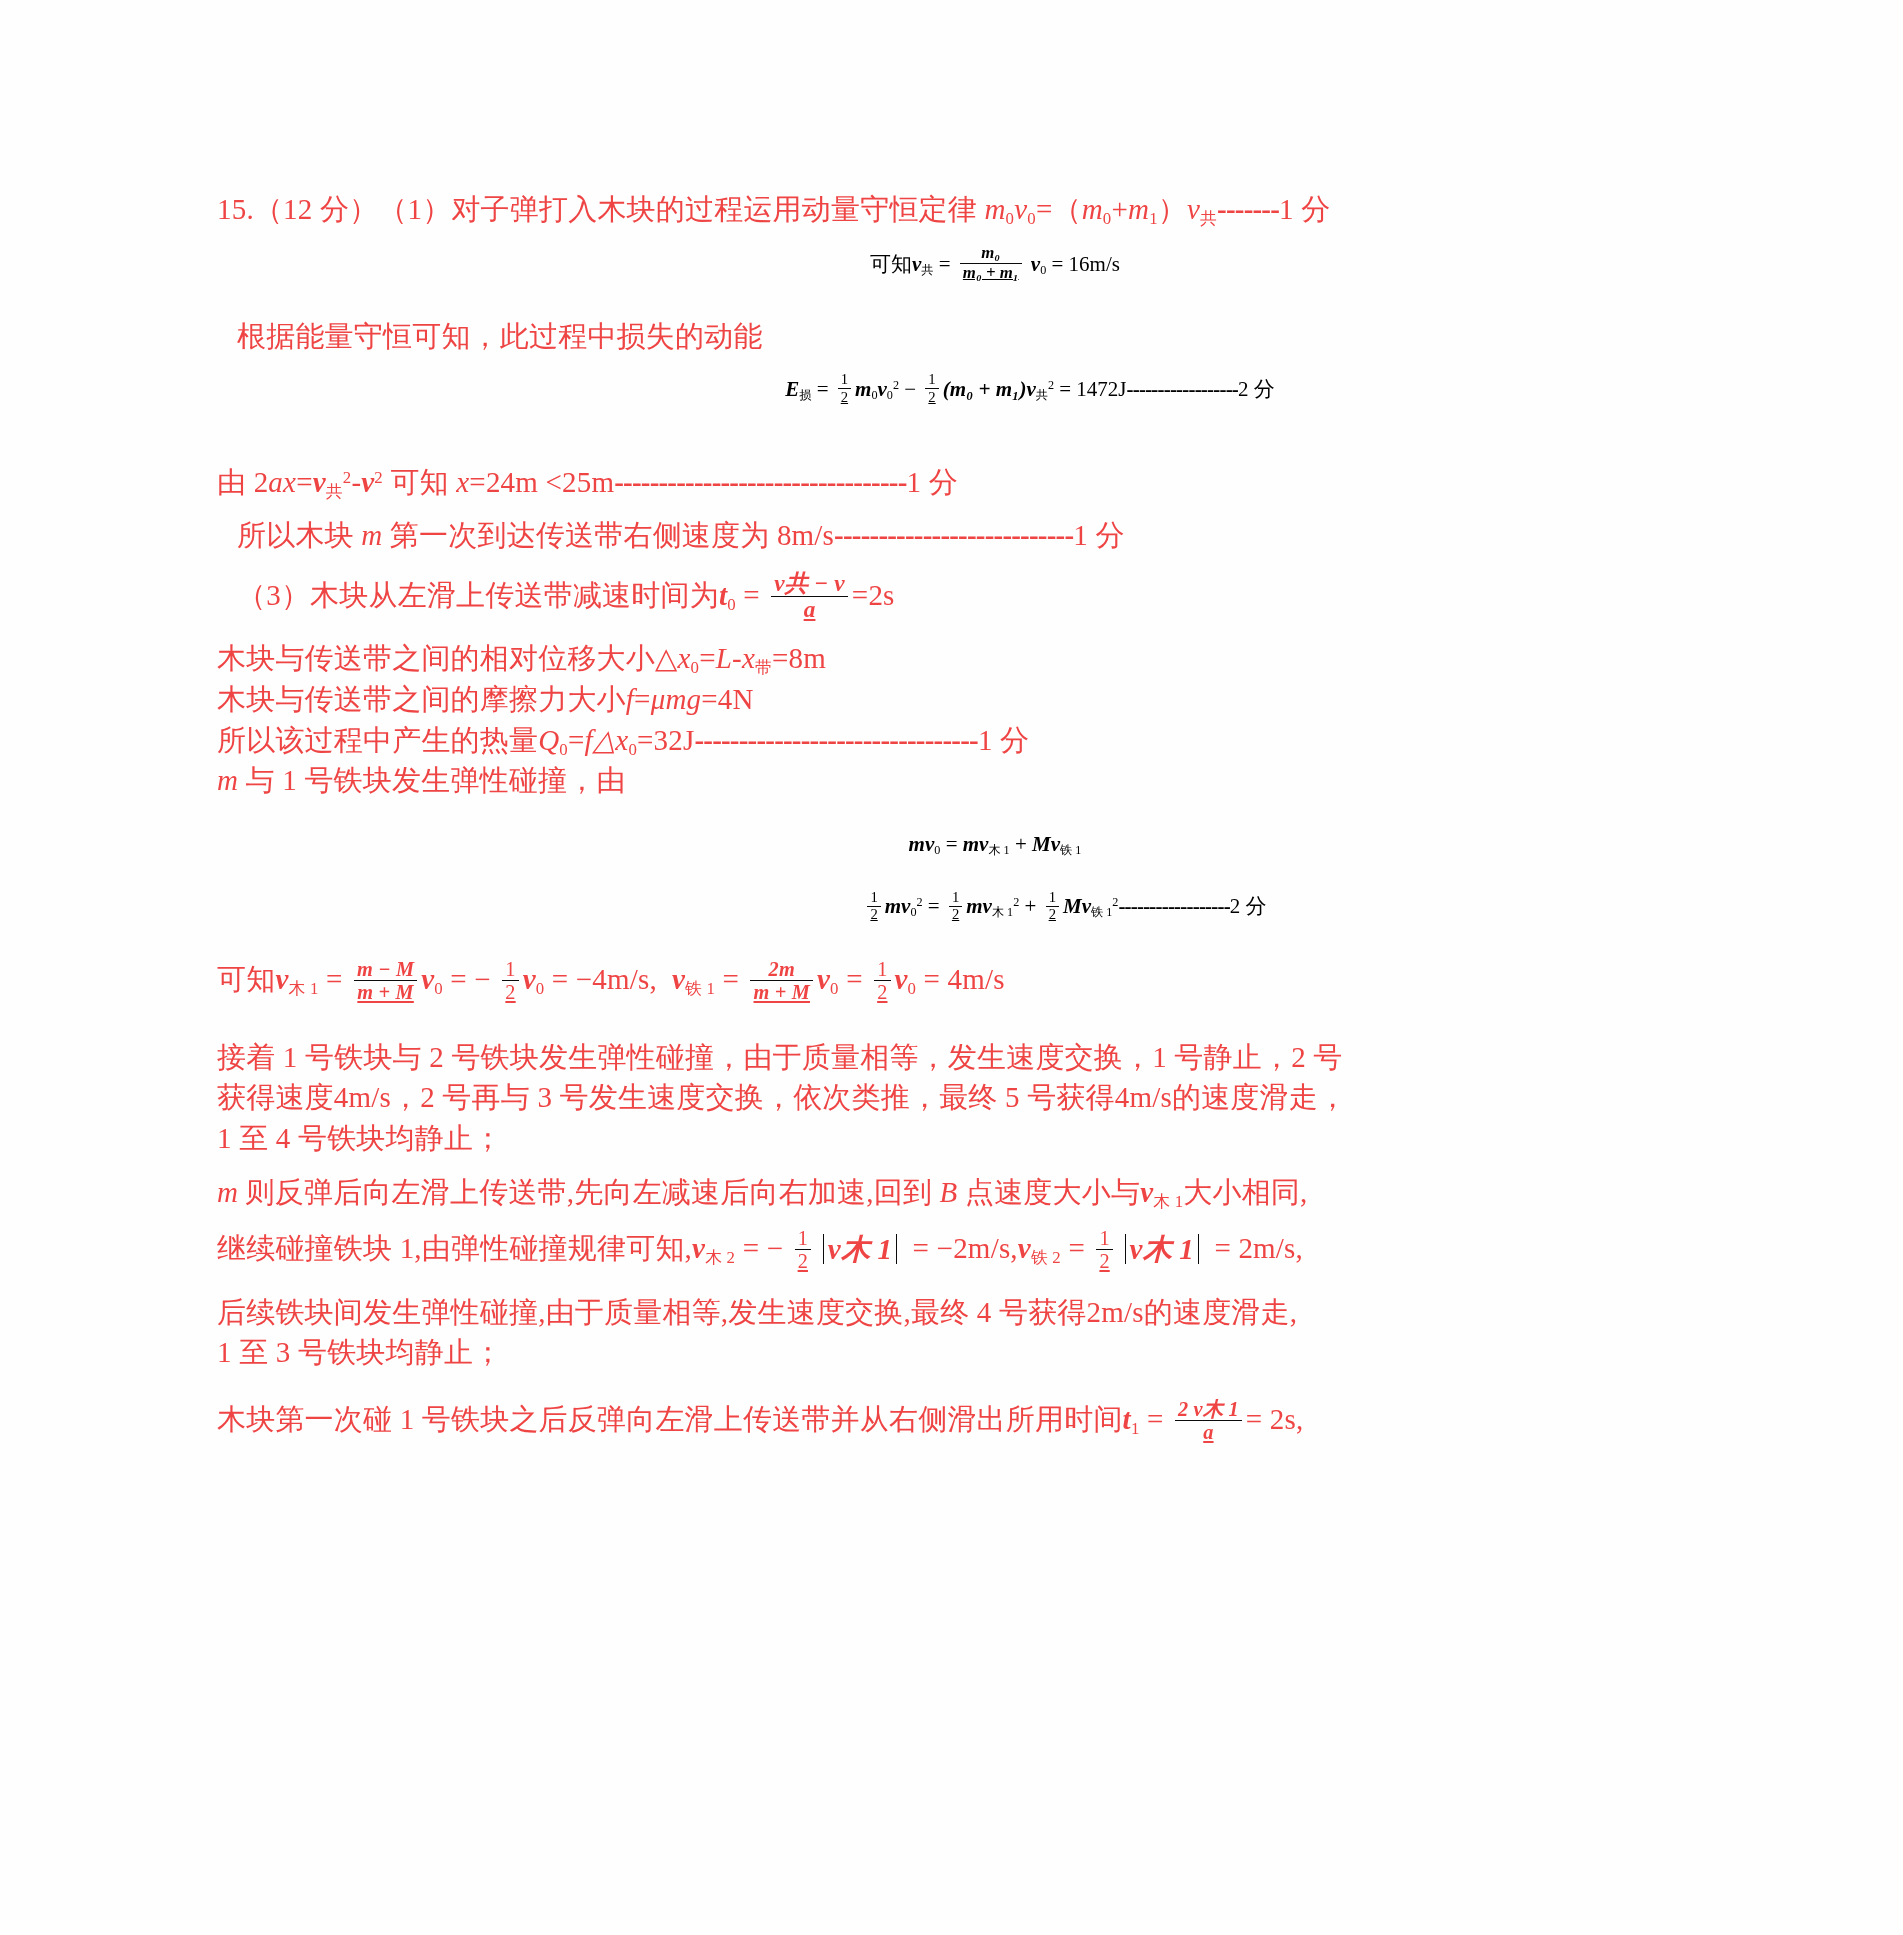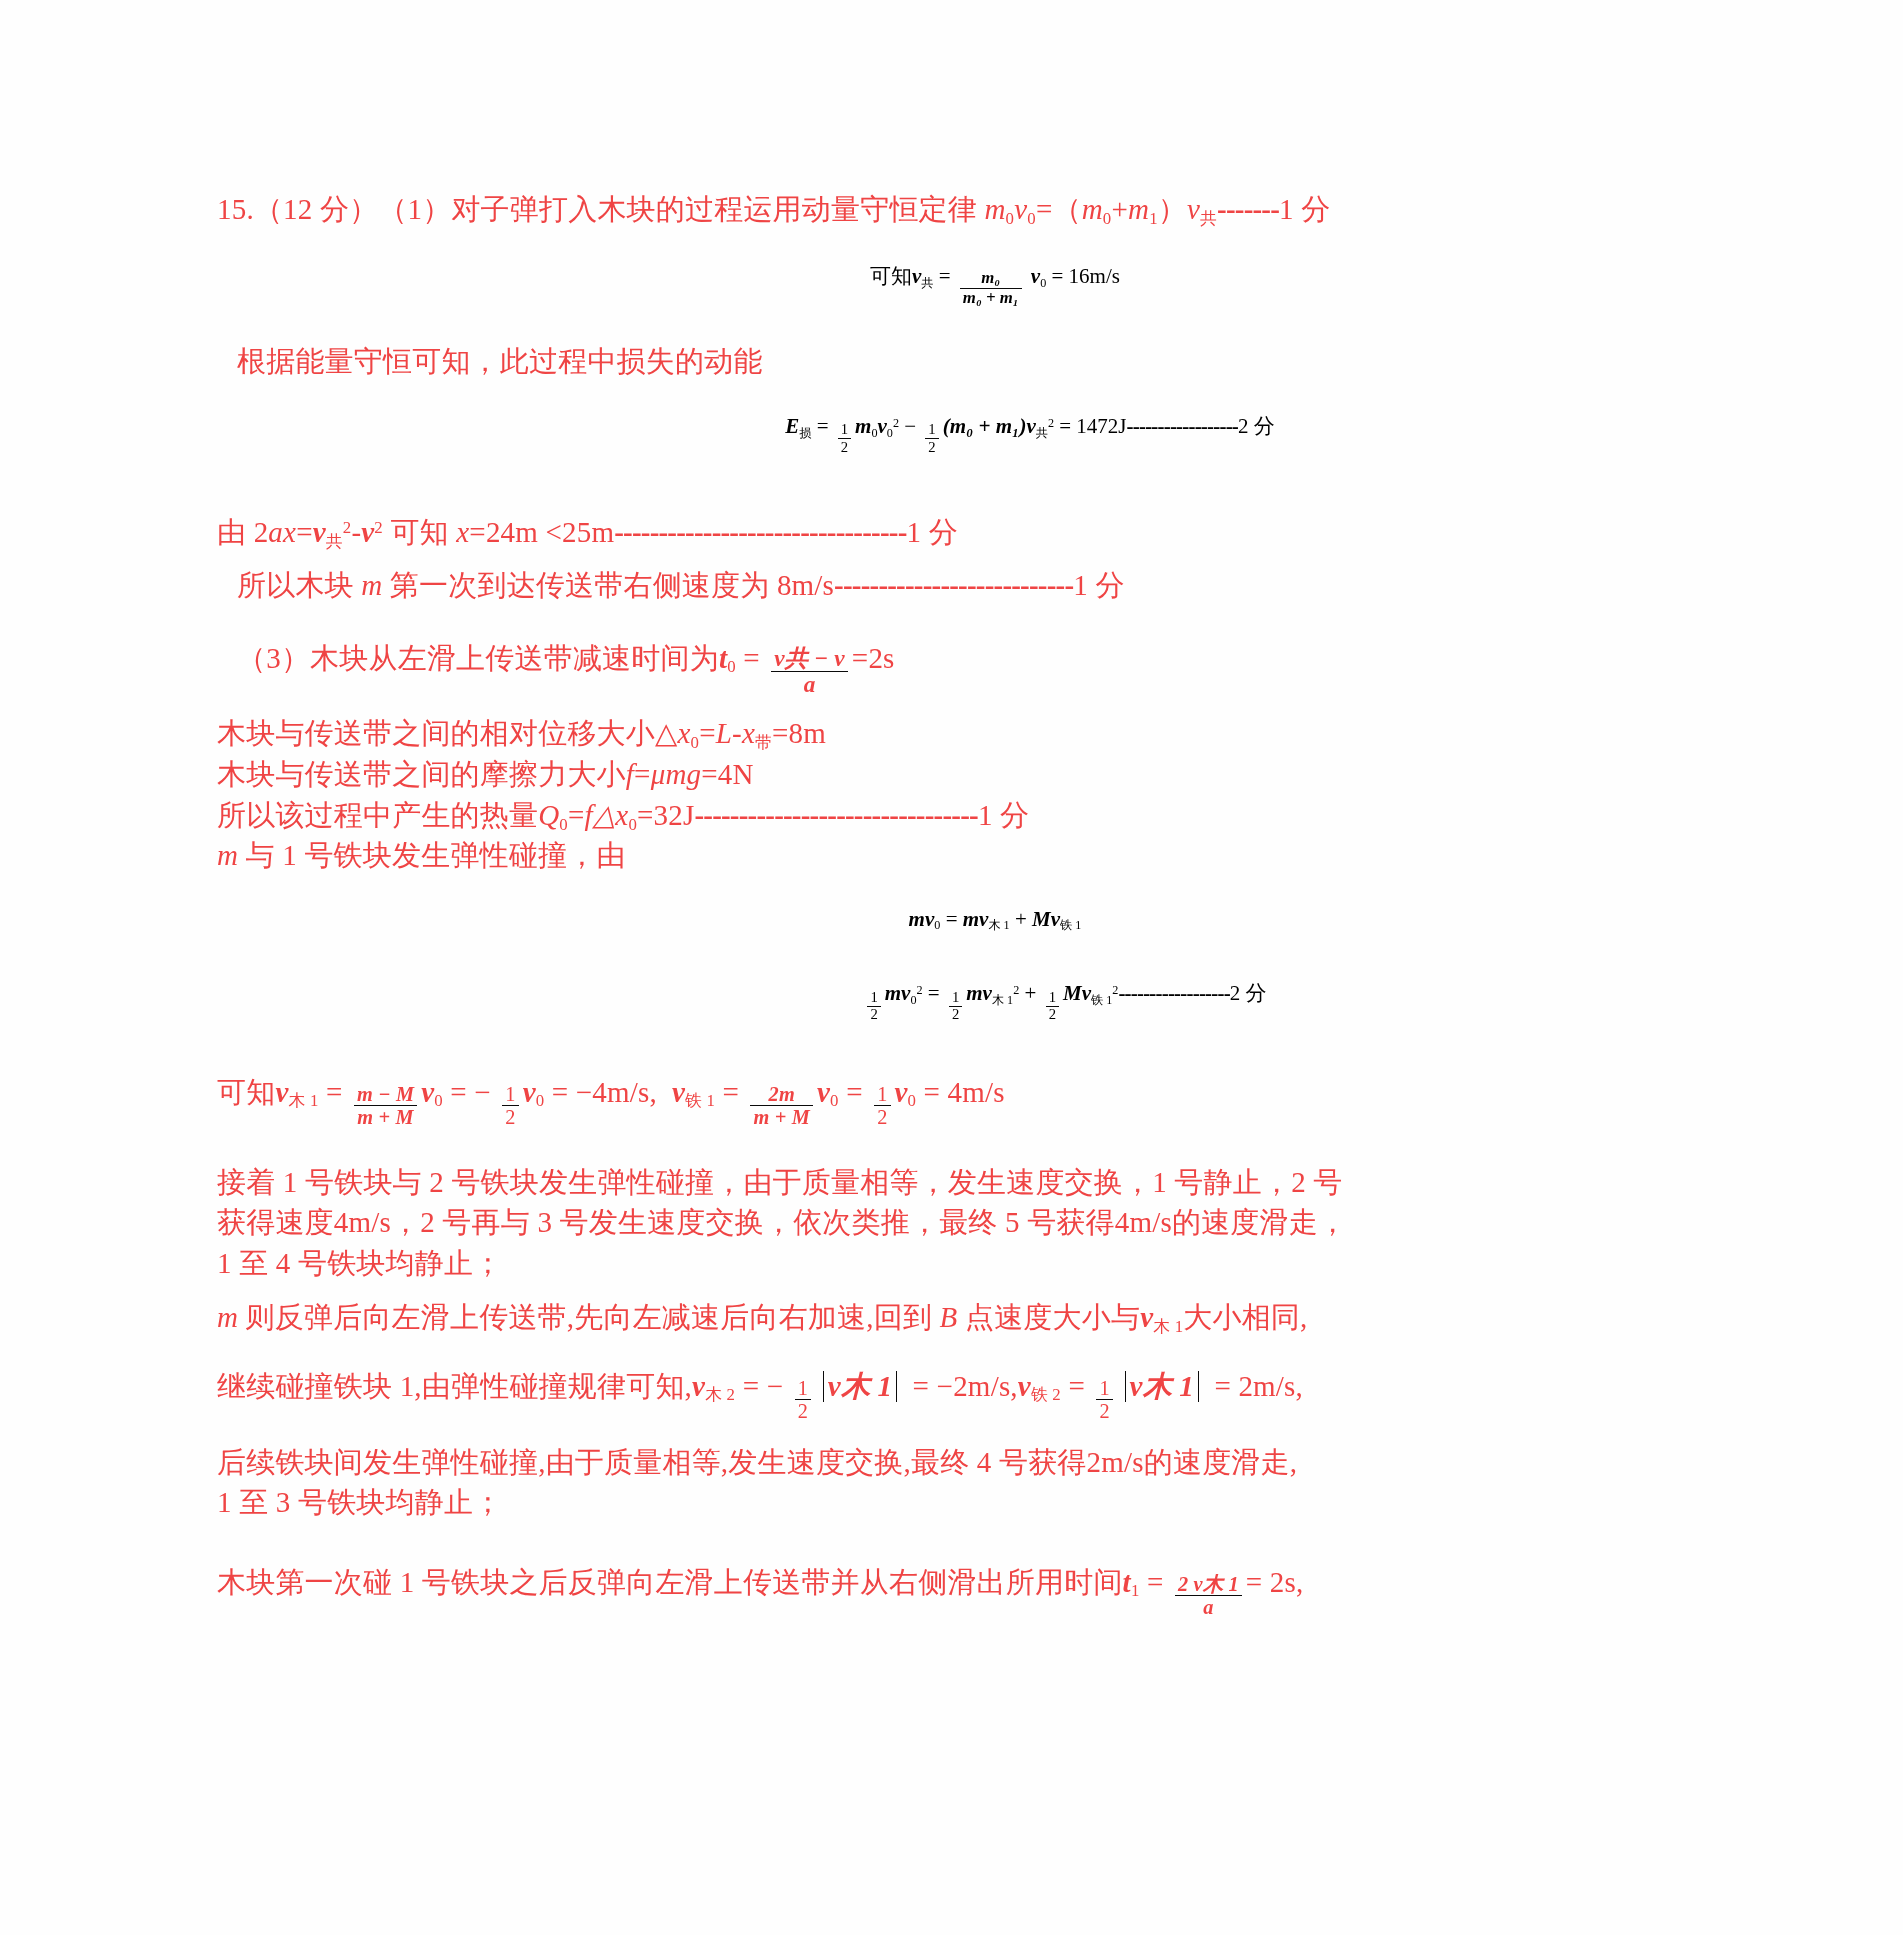--- a/index.html
+++ b/index.html
@@ -86,27 +86,27 @@
     text-align: center;
     line-height: 1.0;
     margin: 0 3.9px;
     position: relative;
     top: -2.3px;
   }
   .frac > .num {
     display: block;
     font-size: 0.80em;
     padding: 0 3.1px 0.8px 3.1px;
-    margin-top: 25px;
   }
   .frac > .den {
     display: block;
     font-size: 0.80em;
     border-top: 1.5px solid #0a0a0a;
     padding: 0.8px 3.1px 0 3.1px;
+    text-decoration: underline;
   }
   .frac.small > .num, .frac.small > .den { font-size: 0.70em; }
 
   
   .abs {
     display: inline-block;
     border-left: 1.5px solid #0a0a0a;
     border-right: 1.5px solid #0a0a0a;
     padding: 0 3.9px;
     margin: 0 8px;

